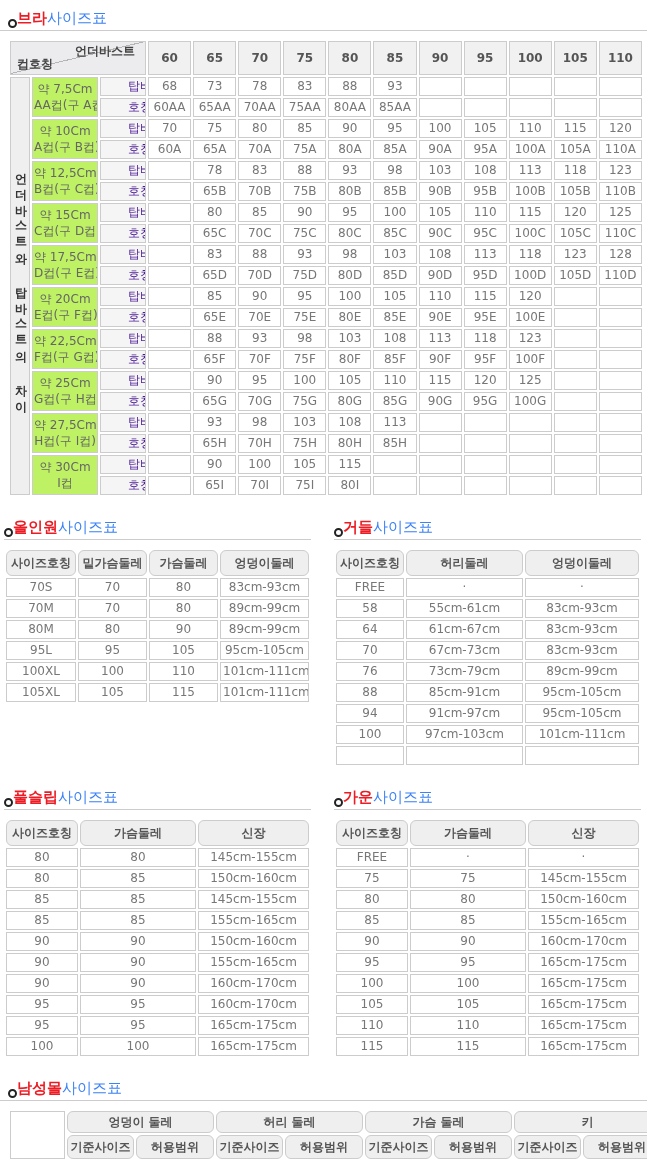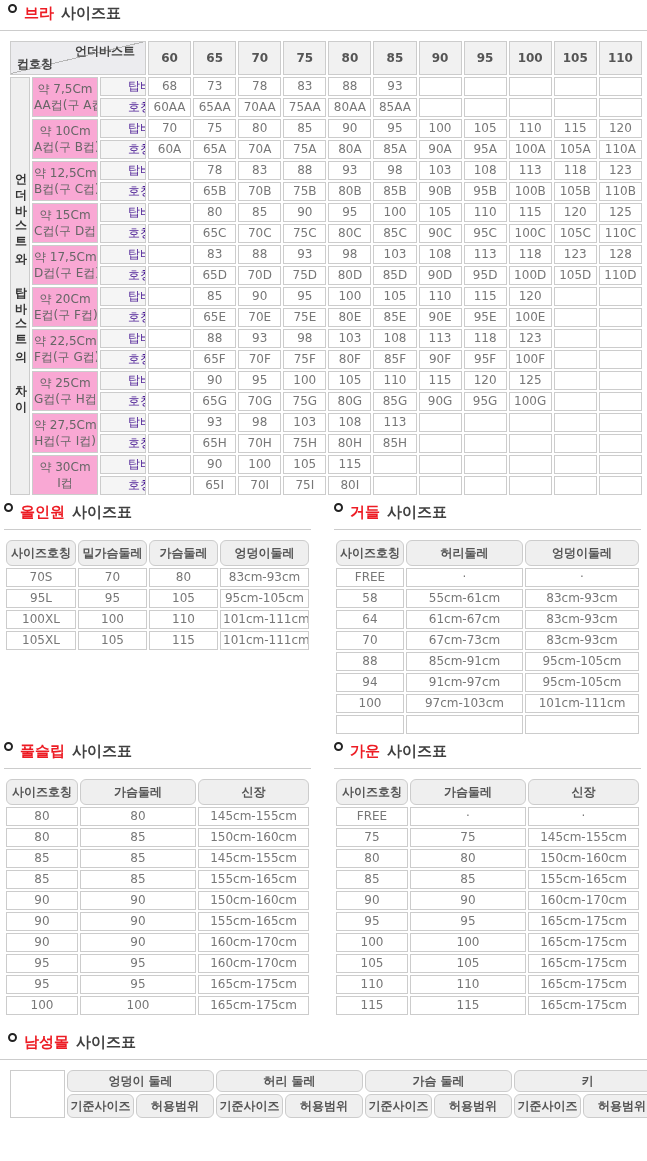--- a/index.html
+++ b/index.html
@@ -1,24 +1,24 @@
 <!DOCTYPE html>
 <html><head>
 <meta charset="utf-8">
 <style>
   html,body{margin:0;padding:0;background:#fff;}
   body{width:647px;font-family:"DejaVu Sans","Liberation Sans",sans-serif;font-size:12px;color:#777;}
   .page{padding:4px 3px 8px 8px;box-sizing:border-box;width:647px;}
 
-  .section{margin-top:6px;}
+  .section{margin-top:16px;}
   .section.first{margin-top:0;}
-  .section-title{display:flex;align-items:flex-start;gap:7px;height:24px;}
+  .section-title{display:flex;align-items:flex-end;height:24px;}
   .bullet{width:5px;height:5px;border:2px solid #222;border-radius:50%;flex:0 0 auto;}
   .t-red{color:#ed1c24;font-weight:bold;font-size:15px;}
-  .t-dark{color:#404040;font-weight:bold;font-size:15px;}
+  .t-dark{color:#3b82f6;font-weight:normal;font-size:15px;}
   .rule{border-top:1px solid #ccc;height:0;margin:2px 0 8px 0;}
   .rule.full{margin-left:-8px;margin-right:-3px;}
 
   table{border-collapse:separate;border-spacing:2px;table-layout:fixed;background:#fff;}
   th,td{border:1px solid #ccc;text-align:center;vertical-align:middle;padding:1px 2px;
         height:15px;line-height:15px;font-size:12px;font-weight:normal;background:#fff;color:#777;
         overflow:hidden;white-space:nowrap;}
   th.hdr{background:#efefef;color:#555;font-weight:bold;height:20px;border-radius:6px;}
 
   
@@ -26,21 +26,21 @@
   .bra-table th.num{background:#f1f1f1;color:#555;font-weight:bold;height:30px;}
   .corner{position:relative;background-color:#ececef;height:30px;
     background-image:linear-gradient(to bottom right,
       transparent calc(50% - 1px), #b5b5b5 calc(50% - 1px),
       #b5b5b5 calc(50% + 0px), transparent calc(50% + 0px));}
   .corner .c-top{position:absolute;top:2px;right:10px;font-weight:bold;color:#444;}
   .corner .c-bot{position:absolute;bottom:2px;left:6px;font-weight:bold;color:#444;}
   th.side{background:#efefef;padding:0;}
   .vert{writing-mode:vertical-lr;text-orientation:upright;margin:0 auto;
         letter-spacing:4px;font-weight:bold;color:#333;white-space:pre;line-height:20px;}
-  th.cup{background:#f9a8d4;color:#666;padding:0 1px;}
+  th.cup{background:#bef264;color:#666;padding:0 1px;}
   th.cup div{line-height:16px;height:16px;}
   th.typ{background:#f5f5f5;color:#4c1d95;padding-left:27px;}
 
   
   .two-col{display:flex;gap:23px;align-items:flex-start;margin-left:-4px;}
   .col{width:307px;flex:0 0 auto;}
   .col table{width:307px;}
   .col th.hdr{height:22px;}
 
   
@@ -447,20 +447,32 @@
               <th class="hdr">가슴둘레</th>
               <th class="hdr">엉덩이둘레</th>
             </tr>
           </thead>
           <tbody>
             <tr>
               <td>70S</td>
               <td>70</td>
               <td>80</td>
               <td>83cm-93cm</td>
+            </tr>
+            <tr>
+              <td>70M</td>
+              <td>70</td>
+              <td>80</td>
+              <td>89cm-99cm</td>
+            </tr>
+            <tr>
+              <td>80M</td>
+              <td>80</td>
+              <td>90</td>
+              <td>89cm-99cm</td>
             </tr>
             <tr>
               <td>95L</td>
               <td>95</td>
               <td>105</td>
               <td>95cm-105cm</td>
             </tr>
             <tr>
               <td>100XL</td>
               <td>100</td>
@@ -509,20 +521,25 @@
             </tr>
             <tr>
               <td>64</td>
               <td>61cm-67cm</td>
               <td>83cm-93cm</td>
             </tr>
             <tr>
               <td>70</td>
               <td>67cm-73cm</td>
               <td>83cm-93cm</td>
+            </tr>
+            <tr>
+              <td>76</td>
+              <td>73cm-79cm</td>
+              <td>89cm-99cm</td>
             </tr>
             <tr>
               <td>88</td>
               <td>85cm-91cm</td>
               <td>95cm-105cm</td>
             </tr>
             <tr>
               <td>94</td>
               <td>91cm-97cm</td>
               <td>95cm-105cm</td>

